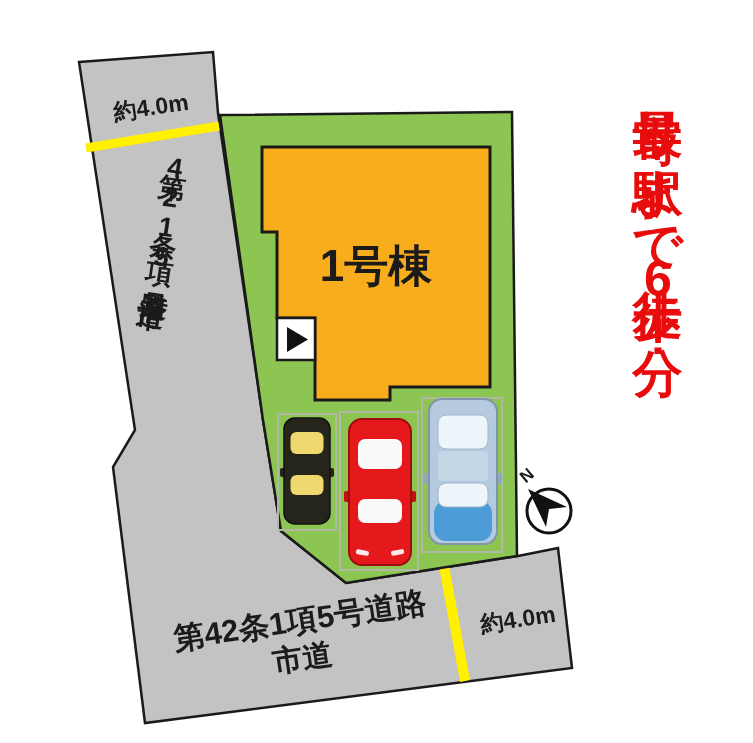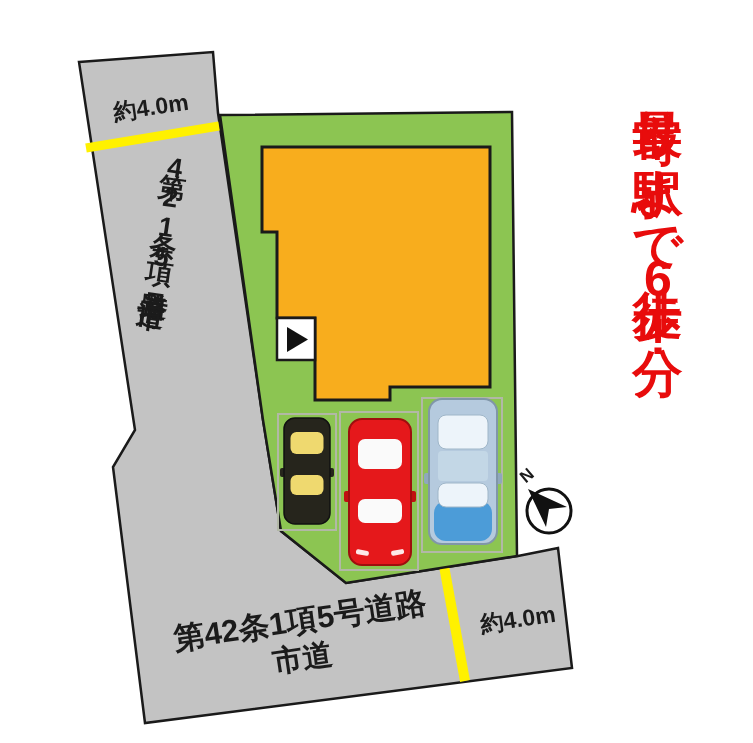--- a/index.html
+++ b/index.html
@@ -85,20 +85,21 @@
       <circle cx="549" cy="511" r="22" fill="#ffffff" stroke="#111111" stroke-width="3"></circle>
       <polygon points="528,489 546,527 549,509 567,507" fill="#111111"></polygon>
     </g>
   </svg>
 
   <div class="lbl" id="lbl-top-width">約4.0m</div>
 
   <div class="lbl v" id="lbl-left-name">第42条1項5号道路</div>
   <div class="lbl v" id="lbl-left-type">市道</div>
 
+  <div class="lbl" id="lbl-building">1号棟</div>
 
   <div class="lbl" id="lbl-bottom-name">第42条1項5号道路</div>
   <div class="lbl" id="lbl-bottom-type">市道</div>
   <div class="lbl" id="lbl-bottom-width">約4.0m</div>
 
   <div class="lbl" id="lbl-compass-n">N</div>
 
   <div class="lbl v" id="lbl-tagline">最寄り駅まで徒歩6分!</div>
 </div>
 

